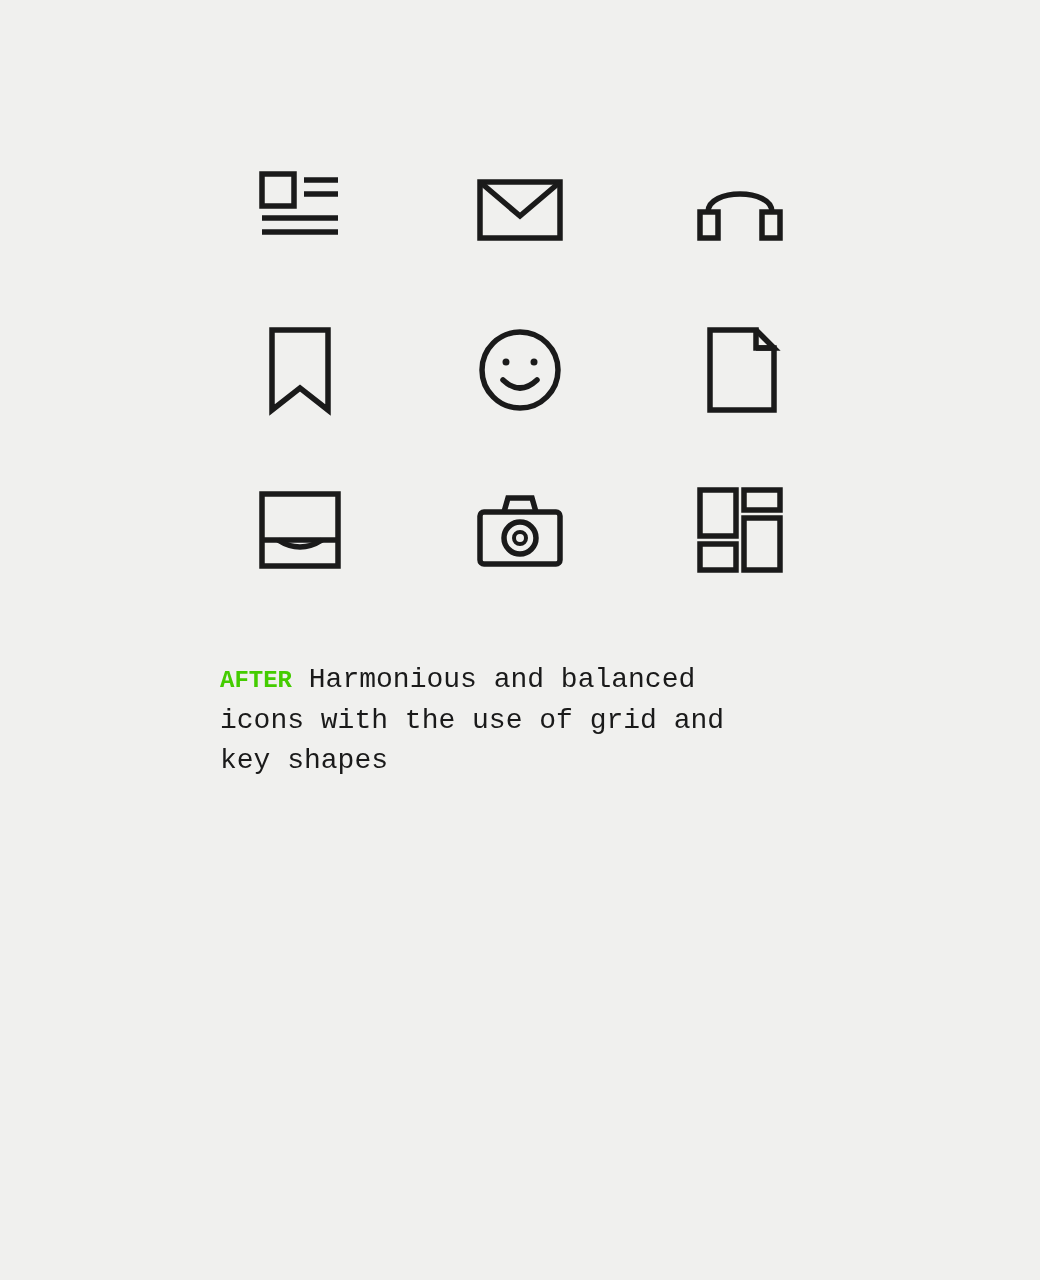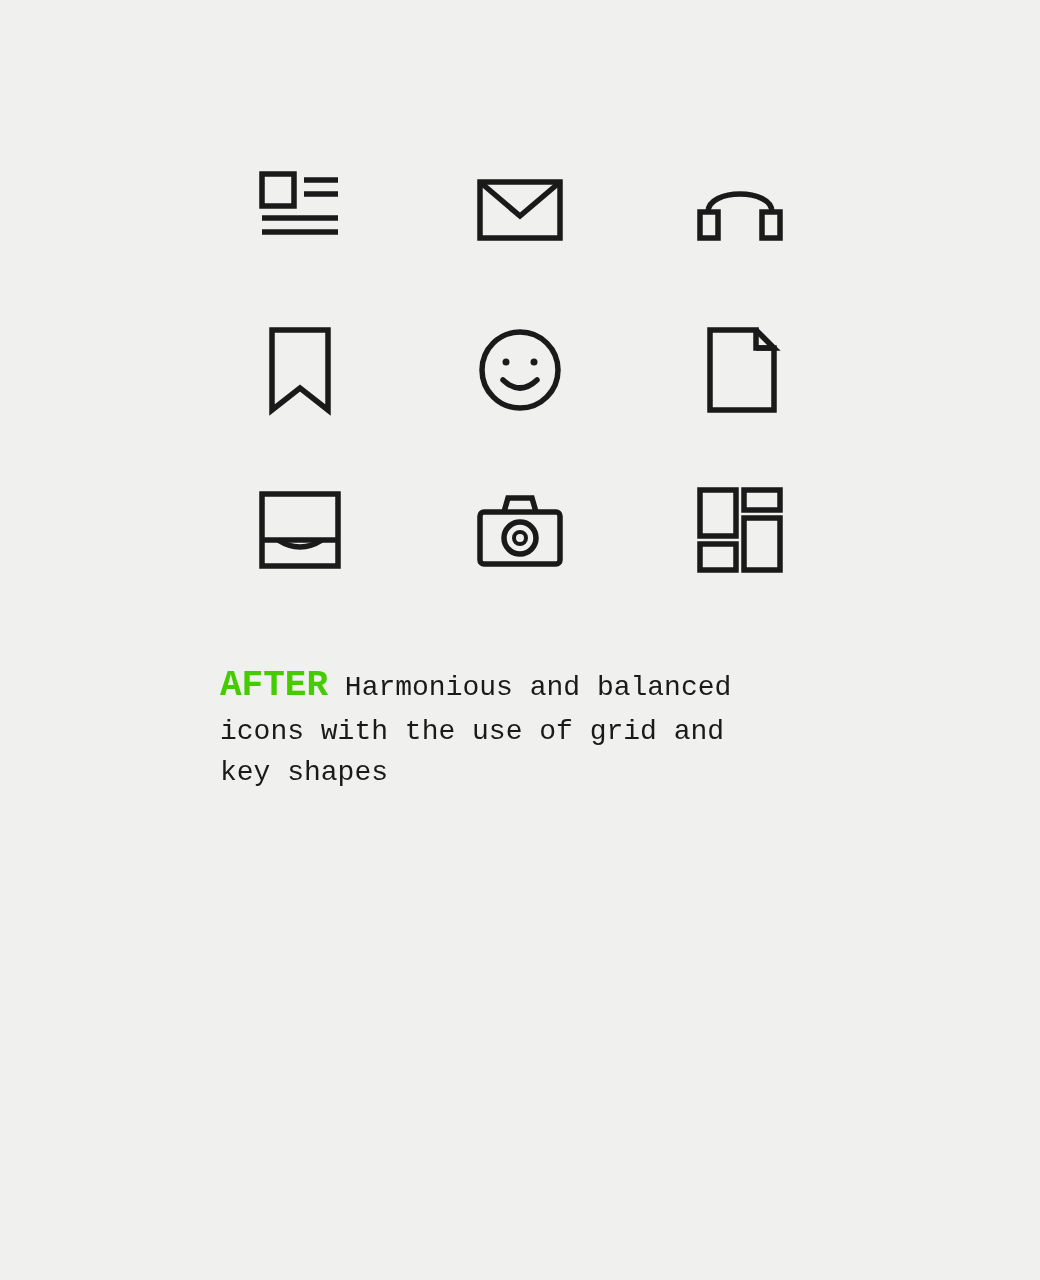--- a/index.html
+++ b/index.html
@@ -57,21 +57,21 @@
       font-size: 28px;
       line-height: 1.45;
       color: #1a1a1a;
       font-weight: normal;
     }
 
     .caption-after {
       color: #44cc00;
       font-weight: bold;
       font-family: 'Courier New', Courier, monospace;
-      font-size: 36px;
+      font-size: 24px;
     }
   </style>
 </head>
 <body>
 
 <div class="icons-section">
 
   <div class="icon-row">
 
     <div class="icon-wrapper">

